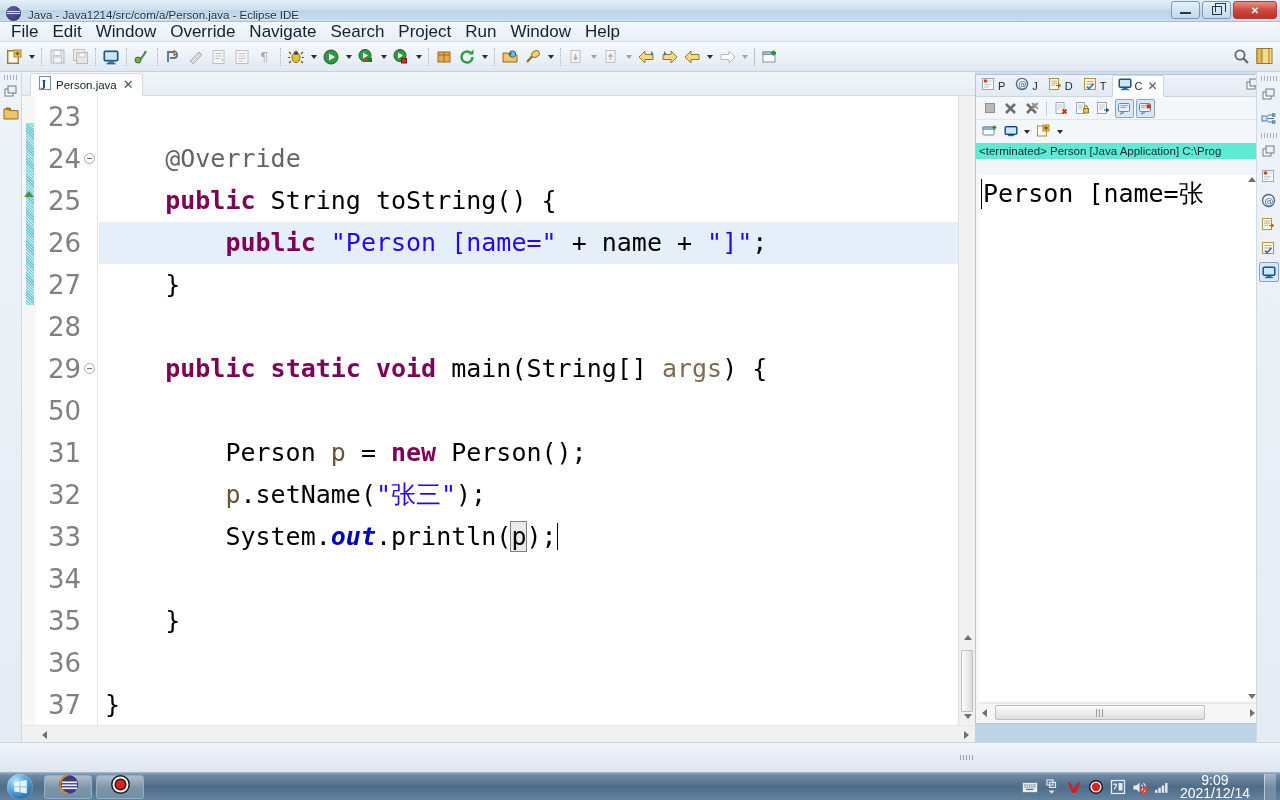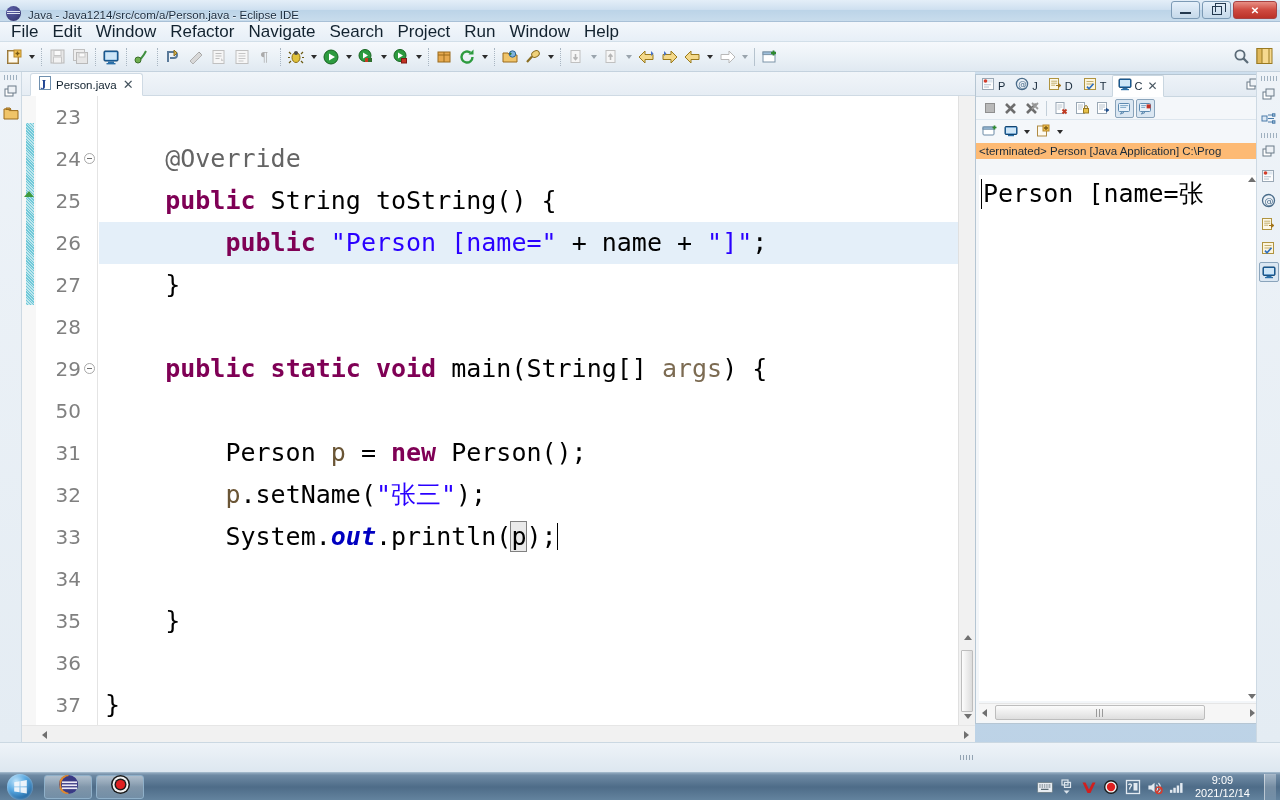--- a/index.html
+++ b/index.html
@@ -150,21 +150,21 @@
   #linenums {
     position:absolute; left: 14px; top:0; width: 62px; bottom: 17px;
     background:#fff; border-right: 1px solid #e4e4e4;
   }
   #code {
     position:absolute; left: 77px; top:0; right: 17px; bottom: 17px;
     background:#fff; overflow:hidden;
   }
   .ln {
     height: 42px; line-height: 42px; text-align: right;
-    padding-right: 16px; font-size: 20px; color: #808080;
+    padding-right: 16px; font-size: 26px; color: #808080;
     font-family: "DejaVu Sans", sans-serif; position: relative;
   }
   .fold {
     position:absolute; right: 2px; top: 15px; width: 11px; height: 11px;
     border: 1px solid #a8a8a8; border-radius: 50%; background:#fff;
   }
   .fold::after{content:"";position:absolute;left:2px;top:4px;width:5px;height:1px;background:#6e6e6e;}
   .cl {
     height: 42px; line-height: 42px; white-space: pre;
     font-family: "DejaVu Sans Mono", monospace; font-size: 25px; color: #000;
@@ -225,21 +225,21 @@
     background:#f4f7fa;
   }
   .ctb { width:19px;height:19px;display:flex;align-items:center;justify-content:center;flex:none;}
   .ctb.pressed { border:1px solid #8aa4bb; background:#dbe7f2; border-radius:2px; }
   .ctb-sep { border-left:1px solid #c3cfd9; height:15px; margin:0 3px; flex:none;}
   .ctb-arr { width:10px;height:19px;display:flex;align-items:center;justify-content:center;flex:none;}
   .ctb-arr::after{content:"";border-left:3.5px solid transparent;border-right:3.5px solid transparent;border-top:4px solid #2c2c2c;}
 
   #console-header {
     font-size: 11.5px; color: #1a2a38; padding: 2px 0 2px 3px;
-    white-space: nowrap; overflow: hidden; background:#fdba74;
+    white-space: nowrap; overflow: hidden; background:#5eead4;
   }
   #console-out-wrap { position:absolute; left:3px; right:3px; top: 100px; bottom: 22px; background:#8b5cf6; border:0;}
   #console-out {
     position:absolute; left:0; top:0; right:17px; bottom:0; overflow:hidden;
     background:#fff; padding: 2px 0 0 4px;
   }
   #console-text {
     font-family: "DejaVu Sans Mono", monospace; font-size: 25px; color:#000;
     white-space: pre; line-height: 34px;
   }
@@ -290,21 +290,21 @@
   .tb-task {
     width: 48px; height: 24px; margin-left: 4px;
     border: 1px solid #8fb0c9; border-radius: 3px;
     background: linear-gradient(to bottom, rgba(255,255,255,.45), rgba(255,255,255,.12));
     display:flex; align-items:center; justify-content:center;
   }
   #tray {
     position:absolute; right:0; top:0; height:28px; display:flex; align-items:center; gap:6px; padding-right: 4px;
   }
   .tray-ico{width:16px;height:16px;display:flex;align-items:center;justify-content:center;flex:none;}
-  #clock { font-size: 11px; color:#fff; line-height: 13px; text-align:center; margin: 0 6px 0 4px; }
+  #clock { font-size: 14px; color:#fff; line-height: 13px; text-align:center; margin: 0 6px 0 4px; }
   #showdesk { width: 12px; height: 26px; background: linear-gradient(to bottom,rgba(255,255,255,.35),rgba(255,255,255,.1));
     border-left:1px solid rgba(255,255,255,.5); margin-left:2px; }
 </style>
 </head>
 <body>
 
 <div id="win">
 
   <div id="titlebar">
     <div class="eclipse-logo"></div>
@@ -317,21 +317,21 @@
           <div class="mx"></div>
         </div>
       <div class="wbtn close">✕</div>
     </div>
   </div>
 
   <div id="menubar">
     <div class="menu-item">File</div>
     <div class="menu-item">Edit</div>
     <div class="menu-item">Window</div>
-    <div class="menu-item">Refactor</div>
+    <div class="menu-item">Override</div>
     <div class="menu-item">Navigate</div>
     <div class="menu-item">Search</div>
     <div class="menu-item">Project</div>
     <div class="menu-item">Run</div>
     <div class="menu-item">Window</div>
     <div class="menu-item">Help</div>
   </div>
 
   <div id="toolbar">
     <div class="tb">

